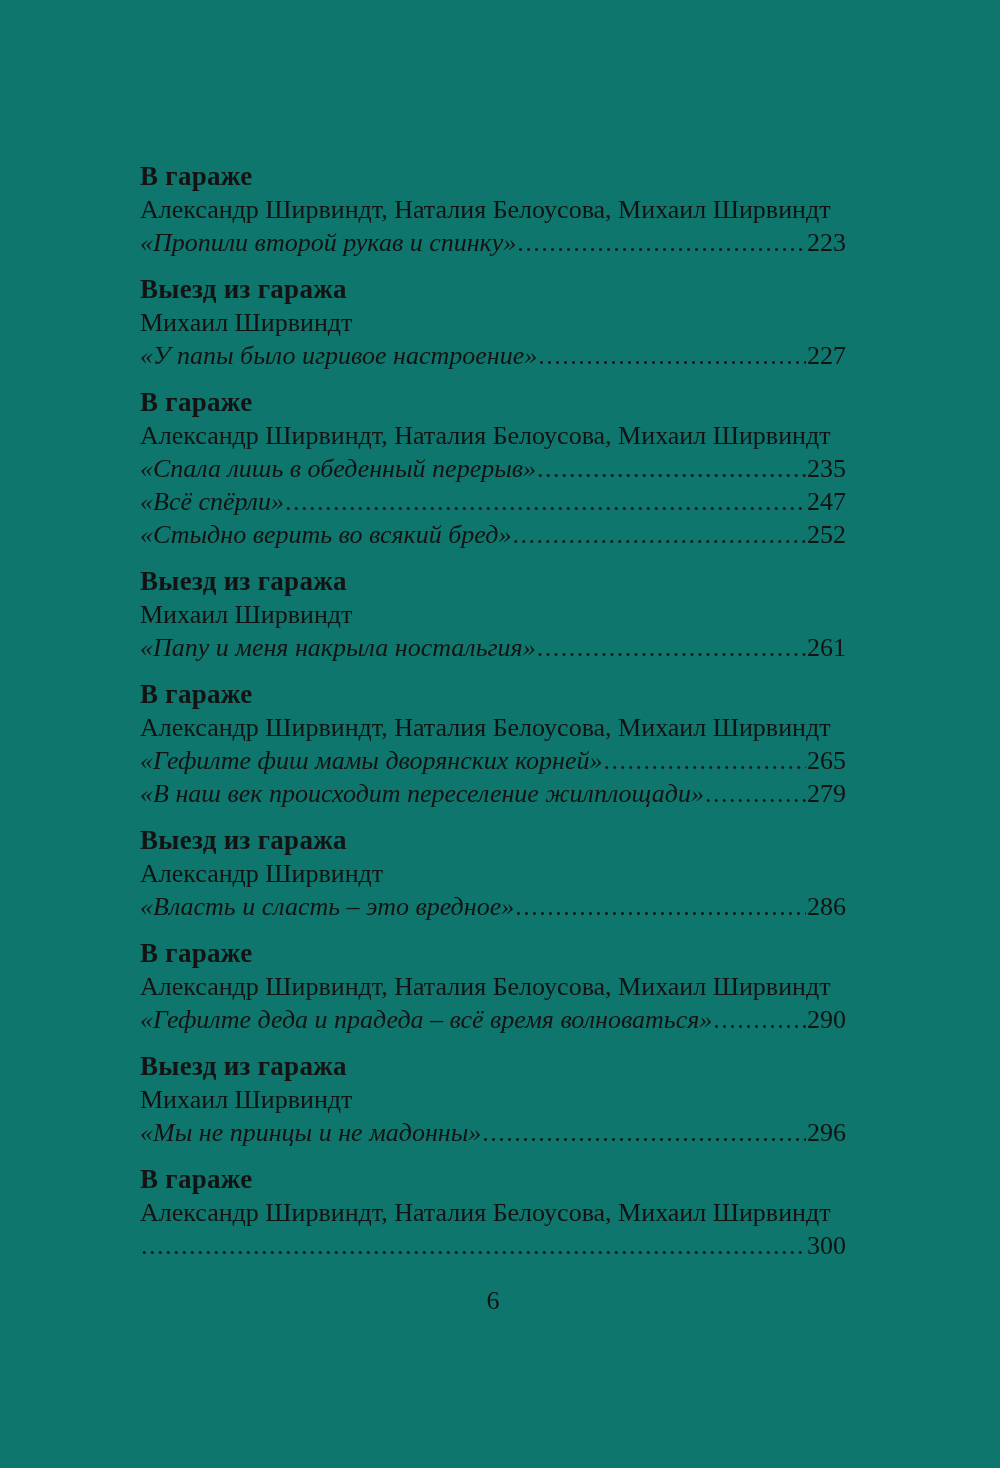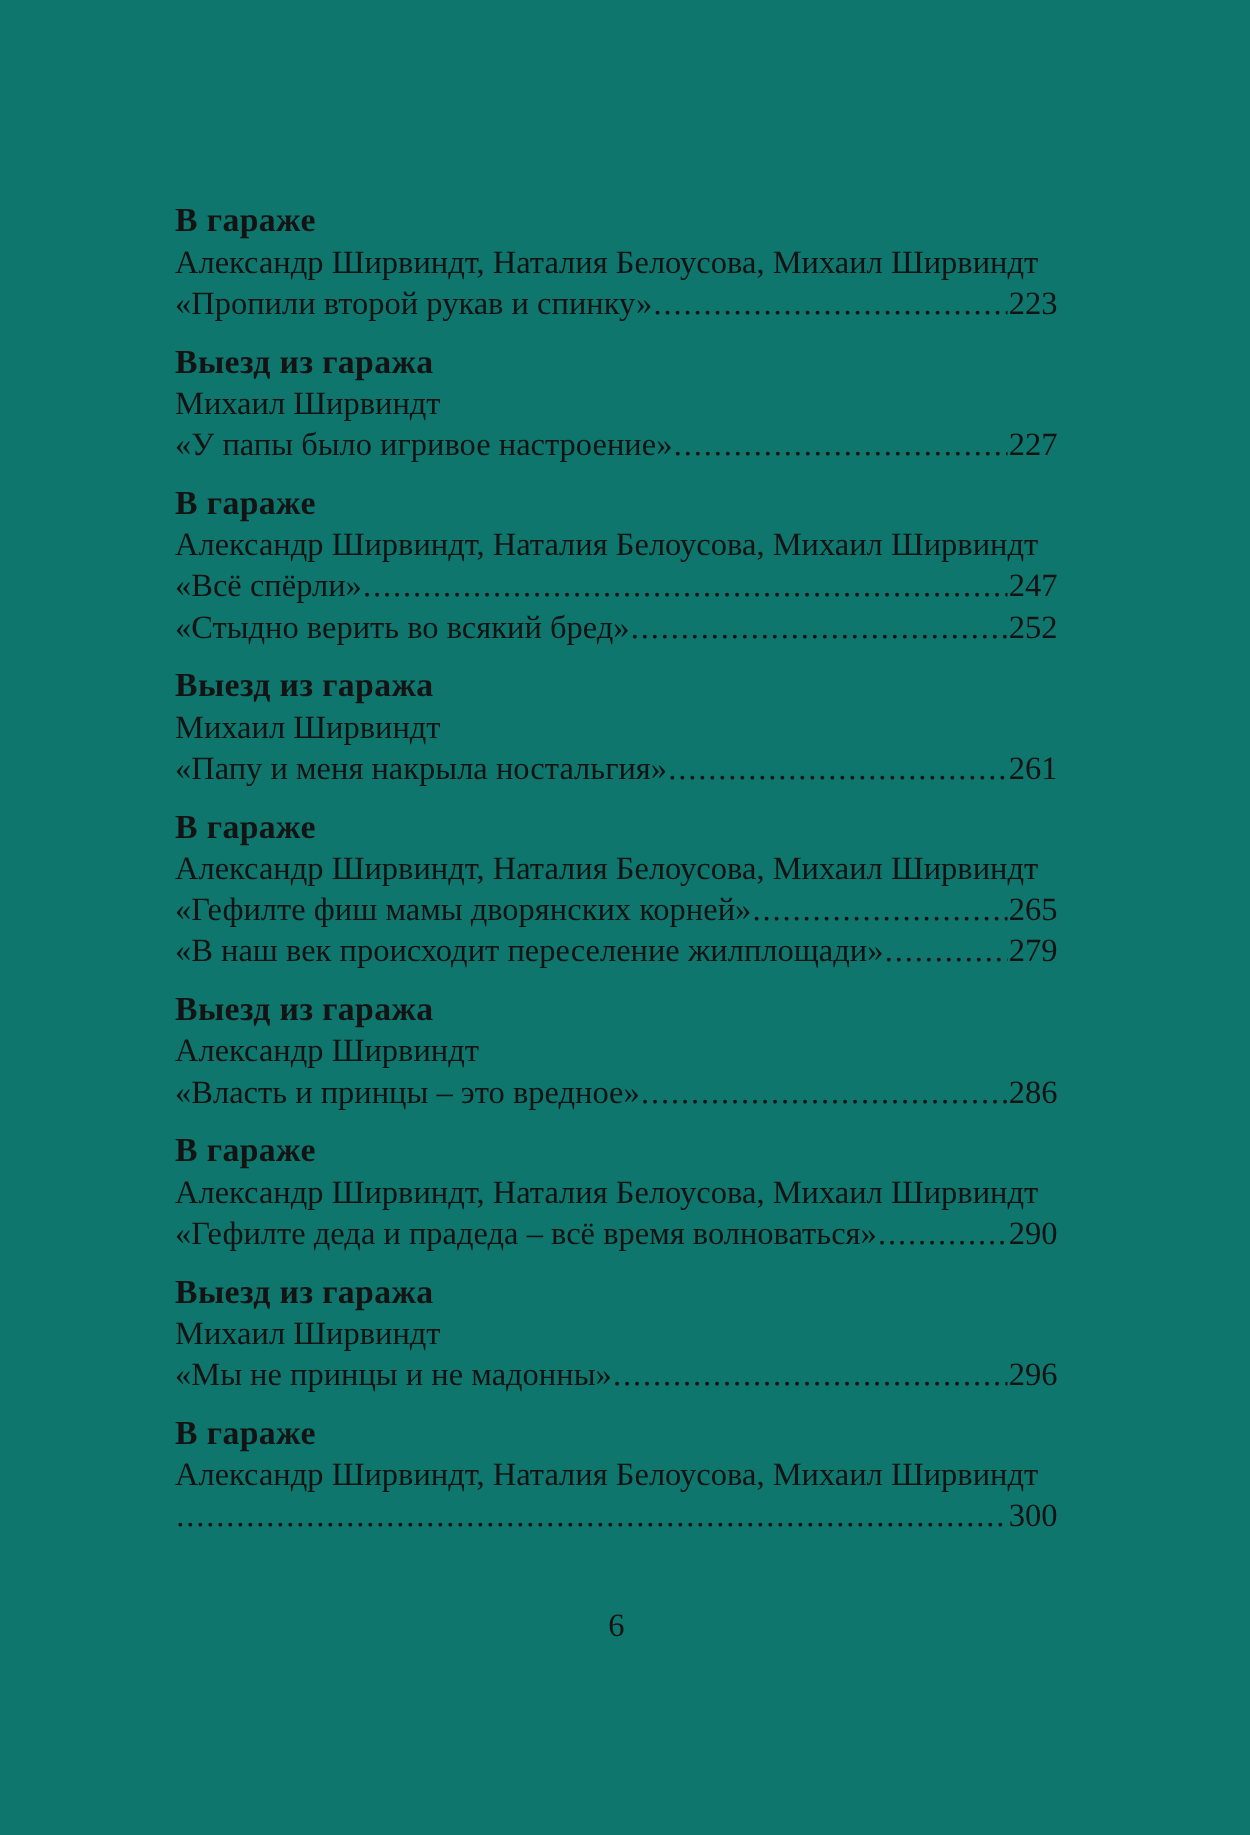--- a/index.html
+++ b/index.html
@@ -39,20 +39,21 @@
   }
   .entry {
     display: flex;
     align-items: baseline;
     font-size: 26px;
     line-height: 33px;
   }
   .entry-title {
     flex: 0 0 auto;
     white-space: nowrap;
+    font-style: italic;
   }
   .leader {
     flex: 1 1 auto;
     overflow: hidden;
     min-width: 12px;
     margin: 0 1px;
   }
   .leader::after {
     content: "........................................................................................................................................................................................................";
     white-space: nowrap;
@@ -95,20 +96,25 @@
         <span class="entry-title">«У папы было игривое настроение»</span>
         <span class="leader"></span>
         <span class="entry-page">227</span>
       </div>
     </section>
 
     <section class="toc-section">
       <h2 class="heading">В гараже</h2>
       <p class="authors">Александр Ширвиндт, Наталия Белоусова, Михаил Ширвиндт</p>
       <div class="entry">
+        <span class="entry-title">«Спала лишь в обеденный перерыв»</span>
+        <span class="leader"></span>
+        <span class="entry-page">235</span>
+      </div>
+      <div class="entry">
         <span class="entry-title">«Всё спёрли»</span>
         <span class="leader"></span>
         <span class="entry-page">247</span>
       </div>
       <div class="entry">
         <span class="entry-title">«Стыдно верить во всякий бред»</span>
         <span class="leader"></span>
         <span class="entry-page">252</span>
       </div>
     </section>
@@ -135,21 +141,21 @@
         <span class="entry-title">«В наш век происходит переселение жилплощади»</span>
         <span class="leader"></span>
         <span class="entry-page">279</span>
       </div>
     </section>
 
     <section class="toc-section">
       <h2 class="heading">Выезд из гаража</h2>
       <p class="authors">Александр Ширвиндт</p>
       <div class="entry">
-        <span class="entry-title">«Власть и принцы – это вредное»</span>
+        <span class="entry-title">«Власть и сласть – это вредное»</span>
         <span class="leader"></span>
         <span class="entry-page">286</span>
       </div>
     </section>
 
     <section class="toc-section">
       <h2 class="heading">В гараже</h2>
       <p class="authors">Александр Ширвиндт, Наталия Белоусова, Михаил Ширвиндт</p>
       <div class="entry">
         <span class="entry-title">«Гефилте деда и прадеда – всё время волноваться»</span>

